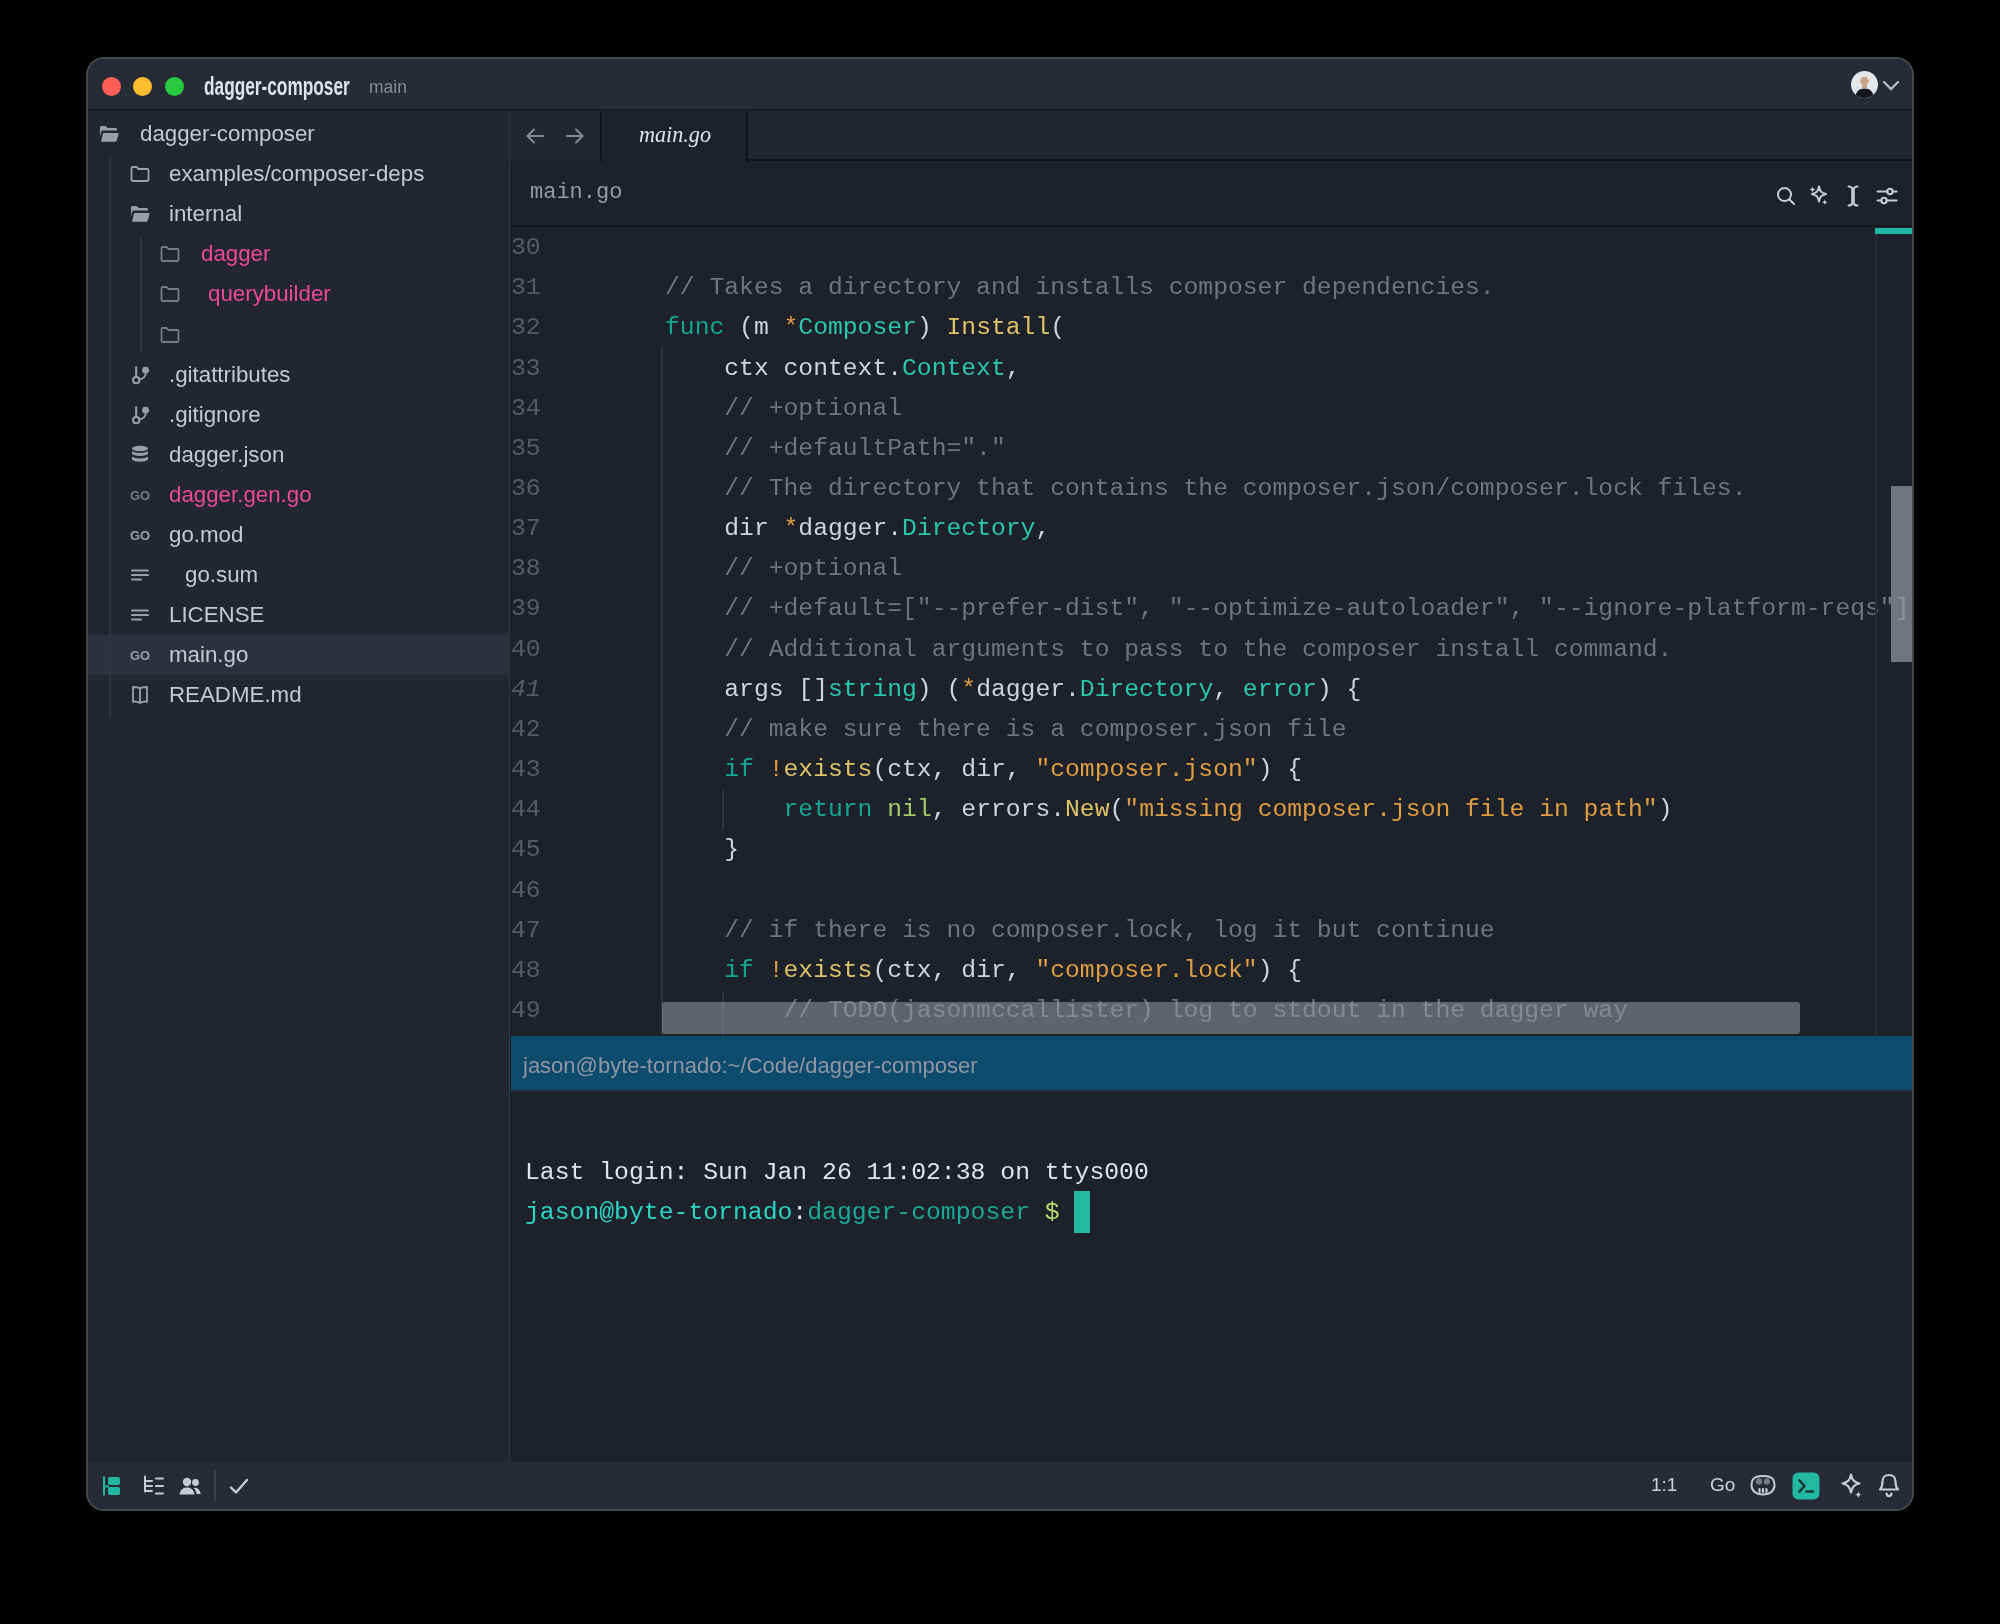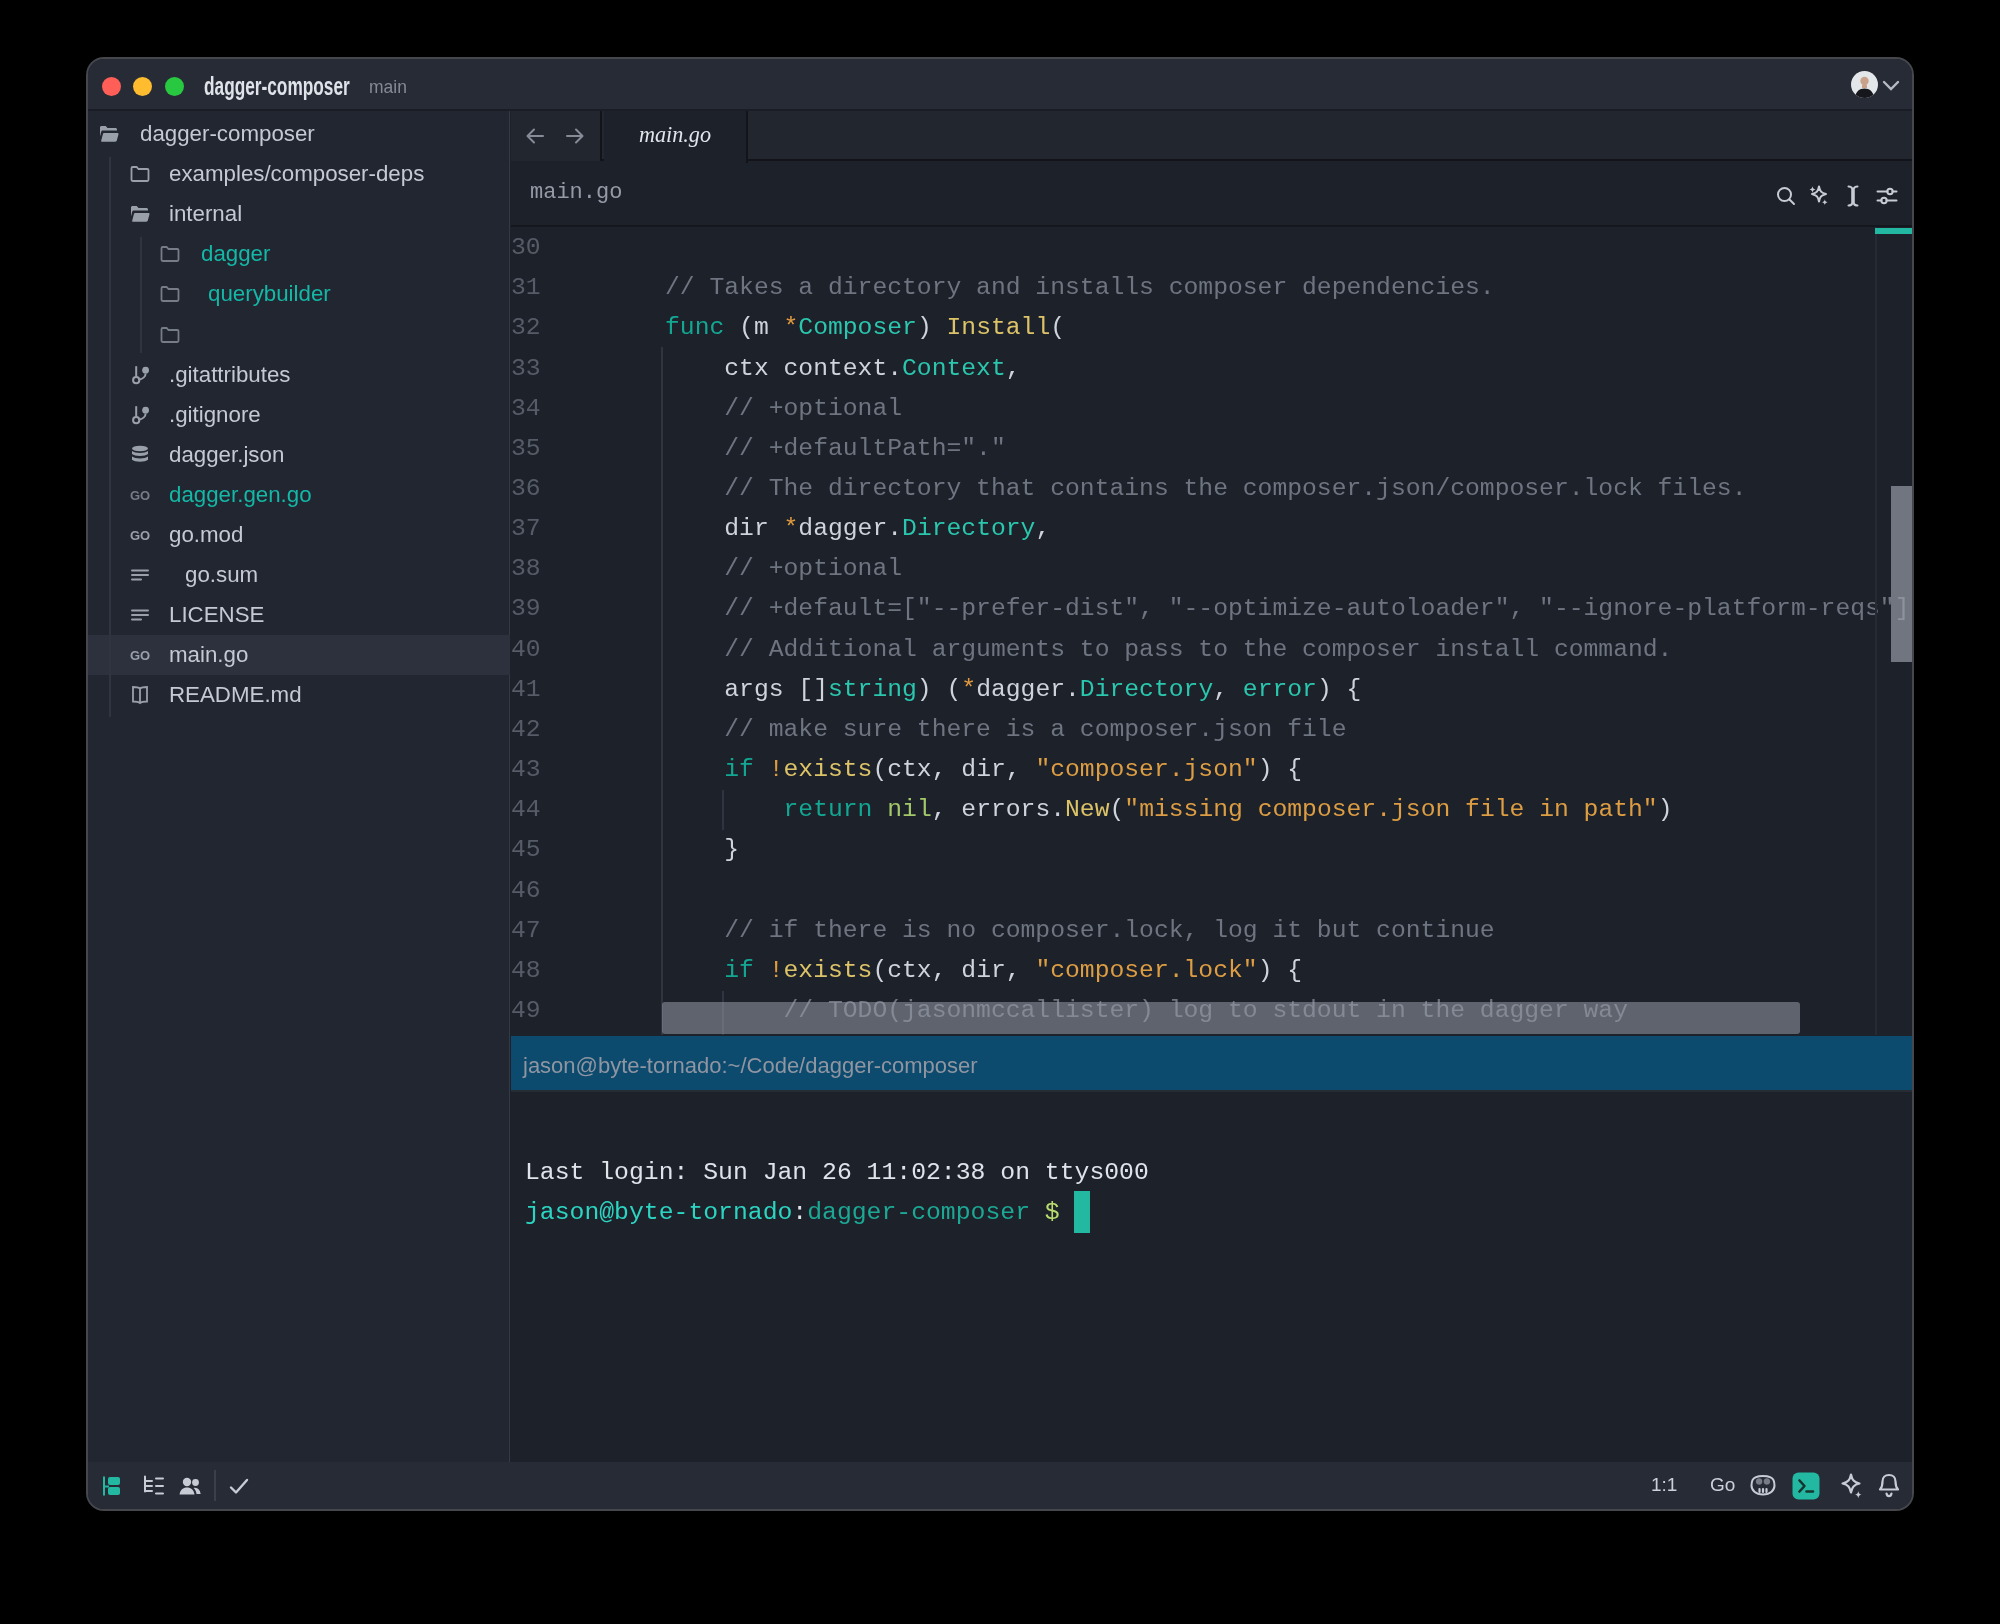--- a/index.html
+++ b/index.html
@@ -10,21 +10,21 @@
     box-shadow:0 0 0 2px rgba(125,130,140,0.55);}
   .sans{font-family:"Liberation Sans",sans-serif;}
   .mono{font-family:"Liberation Mono",monospace;}
   
   #titlebar{position:absolute;left:0;top:0;width:1824px;height:52px;background:#272b36;}
   .light{position:absolute;top:18px;width:19px;height:19px;border-radius:50%;}
   
   #sidebar{position:absolute;left:0;top:52px;width:422px;height:1351px;background:#222631;border-right:1px solid #343946;}
   #sidebar .row{position:absolute;left:0;width:422px;height:40px;line-height:40px;
     font-size:22.3px;color:#c4c9d3;white-space:nowrap;}
-  #sidebar .dim{color:#14b8a6;}
+  #sidebar .dim{color:#ec4899;}
   .seldiv{position:absolute;left:0;width:422px;height:40px;background:#2c313d;}
   .guide{position:absolute;width:2px;background:#303440;}
   
   #main{position:absolute;left:423px;top:52px;width:1401px;height:1351px;background:#1d212a;}
   #tabbar{position:absolute;left:0;top:0;width:1401px;height:50px;background:#22262f;
      border-bottom:2px solid #121419;}
   #navbox{position:absolute;left:0;top:0;width:91px;height:50px;background:#22262f;border-right:2px solid #121419;}
   #activetab{position:absolute;left:93px;top:0;width:144px;height:52px;background:#1d212a;border-right:2px solid #121419;}
   #activetab span{display:block;text-align:center;margin-top:11px;font-size:22.2px;font-style:italic;color:#e2e5eb;}
   #crumbrow{position:absolute;left:0;top:52px;width:1401px;height:64px;background:#1d212a;border-bottom:2px solid #14171d;}
@@ -214,21 +214,21 @@
 <div class="ln" style="top:241.0px;">36</div>
 <div class="cl" style="top:241.0px;"><span class="c-com">    // The directory that contains the composer.json/composer.lock files.</span></div>
 <div class="ln" style="top:281.1px;">37</div>
 <div class="cl" style="top:281.1px;"><span class="c-pl">    dir </span><span class="c-st">*</span><span class="c-pl">dagger.</span><span class="c-ty">Directory</span><span class="c-pl">,</span></div>
 <div class="ln" style="top:321.3px;">38</div>
 <div class="cl" style="top:321.3px;"><span class="c-com">    // +optional</span></div>
 <div class="ln" style="top:361.4px;">39</div>
 <div class="cl" style="top:361.4px;"><span class="c-com">    // +default=["--prefer-dist", "--optimize-autoloader", "--ignore-platform-reqs"]</span></div>
 <div class="ln" style="top:401.6px;">40</div>
 <div class="cl" style="top:401.6px;"><span class="c-com">    // Additional arguments to pass to the composer install command.</span></div>
-<div class="ln" style="top:441.8px;">41</div>
+<div class="ln" style="top:441.8px;font-style:italic;">41</div>
 <div class="cl" style="top:441.8px;"><span class="c-pl">    args []</span><span class="c-ty">string</span><span class="c-pl">) (</span><span class="c-st">*</span><span class="c-pl">dagger.</span><span class="c-ty">Directory</span><span class="c-pl">, </span><span class="c-ty">error</span><span class="c-pl">) {</span></div>
 <div class="ln" style="top:481.9px;">42</div>
 <div class="cl" style="top:481.9px;"><span class="c-com">    // make sure there is a composer.json file</span></div>
 <div class="ln" style="top:522.1px;">43</div>
 <div class="cl" style="top:522.1px;"><span class="c-kw">    if</span><span class="c-st"> !</span><span class="c-fn">exists</span><span class="c-pl">(ctx, dir, </span><span class="c-str">"composer.json"</span><span class="c-pl">) {</span></div>
 <div class="ln" style="top:562.2px;">44</div>
 <div class="cl" style="top:562.2px;"><span class="c-kw">        return</span><span class="c-pl"> </span><span class="c-nil">nil</span><span class="c-pl">, errors.</span><span class="c-fn">New</span><span class="c-pl">(</span><span class="c-str">"missing composer.json file in path"</span><span class="c-pl">)</span></div>
 <div class="ln" style="top:602.4px;">45</div>
 <div class="cl" style="top:602.4px;"><span class="c-pl">    }</span></div>
 <div class="ln" style="top:642.6px;">46</div>

